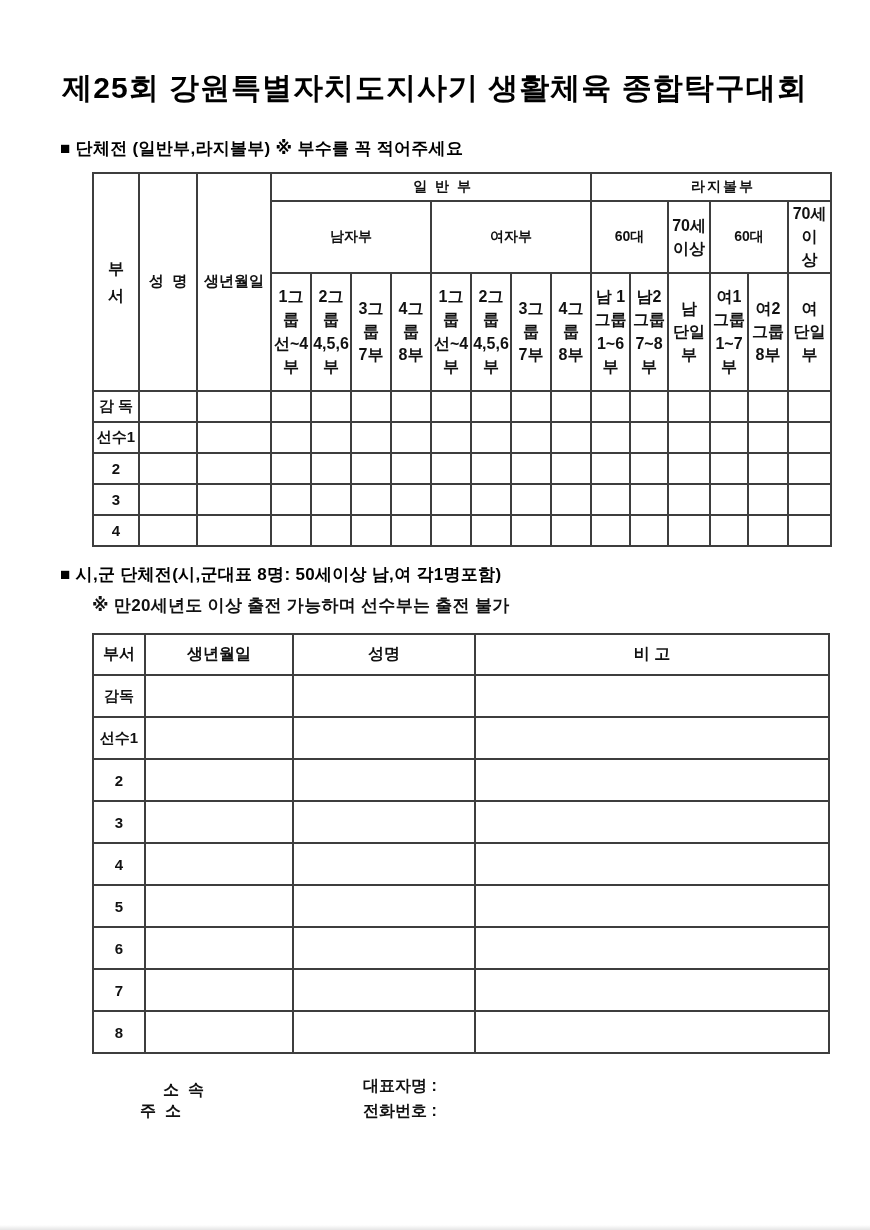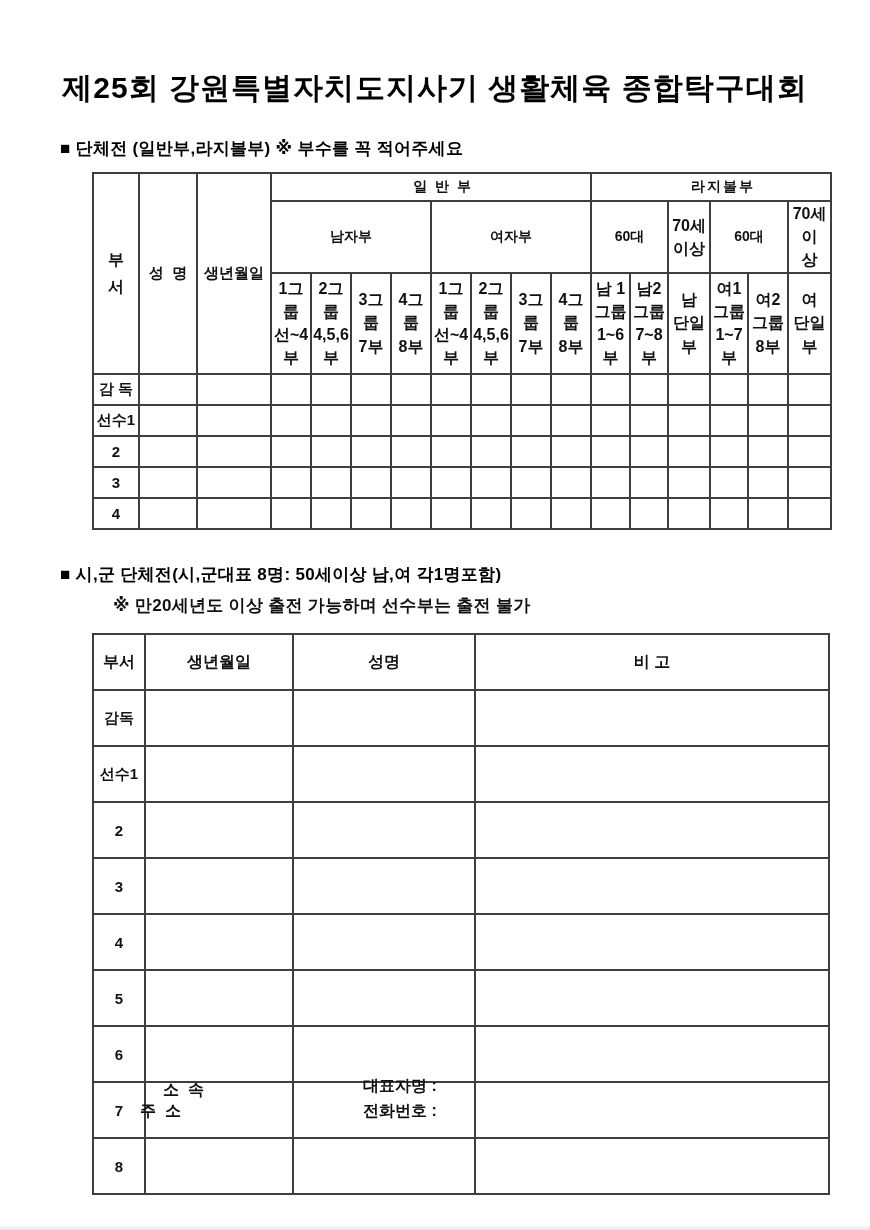--- a/index.html
+++ b/index.html
@@ -19,45 +19,45 @@
     color:#000;
   }
   .sec-heading {
     position:absolute; left:60px;
     font-size:17px; font-weight:600; letter-spacing:0.3px;
     white-space:pre; color:#000000;
   }
   .sec1-heading { top:137px; }
   .sec2-heading { top:563px; }
   .sec2-note { position:absolute; left:92px; top:594px;
-    font-size:17px; font-weight:600; letter-spacing:0.3px; white-space:pre; color:#111;margin-left:21px; }
+    font-size:17px; font-weight:600; letter-spacing:0.3px; white-space:pre; color:#111; }
 
   table { border-collapse:collapse; table-layout:fixed; position:absolute; background:#fff; }
   td, th { border:2px solid #3e3e3e; text-align:center; vertical-align:middle;
            padding:0; font-weight:600; color:#111; overflow:hidden; }
 
   
   .t1 { left:92px; top:172px; width:737px; }
   .t1 .hdr-big   { font-size:14px; font-weight:700; letter-spacing:2px;padding-left:24px; }
   .t1 .hdr-mid   { font-size:14px; font-weight:700; }
   .t1 .hdr-small { font-size:16px; font-weight:700; line-height:1.45; white-space:pre-line; }
   .t1 .dept-v    { font-size:16px; font-weight:600; line-height:1.7; white-space:pre-line; }
   .t1 .hdr-name  { font-size:15px; font-weight:600; white-space:pre; }
   .t1 .row-label { font-size:15px; font-weight:600; white-space:pre; }
   .t1 tr.r1 { height:28px; }
   .t1 tr.r2 { height:57px; }
-  .t1 tr.r3 { height:101px; }
+  .t1 tr.r3 { height:118px; }
   .t1 tr.dr { height:31px; }
 
   
   .t2 { left:92px; top:633px; width:736px; }
   .t2 th { font-size:16px; font-weight:600; white-space:pre; }
   .t2 .row-label { font-size:15px; font-weight:600; }
-  .t2 tr.hr { height:56px; }
-  .t2 tr.dr { height:56px; }
+  .t2 tr.hr { height:41px; }
+  .t2 tr.dr { height:42px; }
 
   
   .foot-label { position:absolute; font-size:16px; font-weight:600; white-space:pre; color:#111; }
   .aff  { left:140px; top:1080px;margin-left:23px; }
   .addr { left:140px; top:1101px; }
   .rep  { left:363px; top:1076px; }
   .tel  { left:363px; top:1101px; }
   .closing {
     position:absolute; left:198px; top:1131px;
     font-size:24px; font-weight:700; letter-spacing:1px; color:#000;

